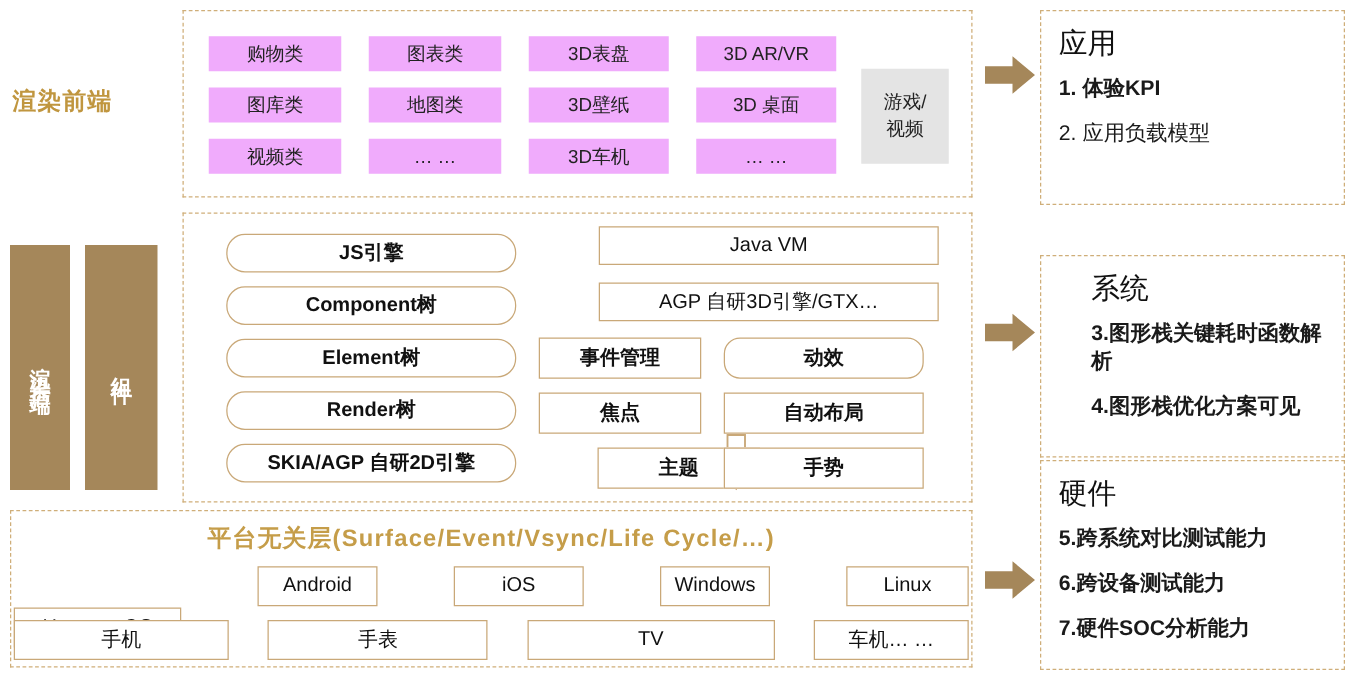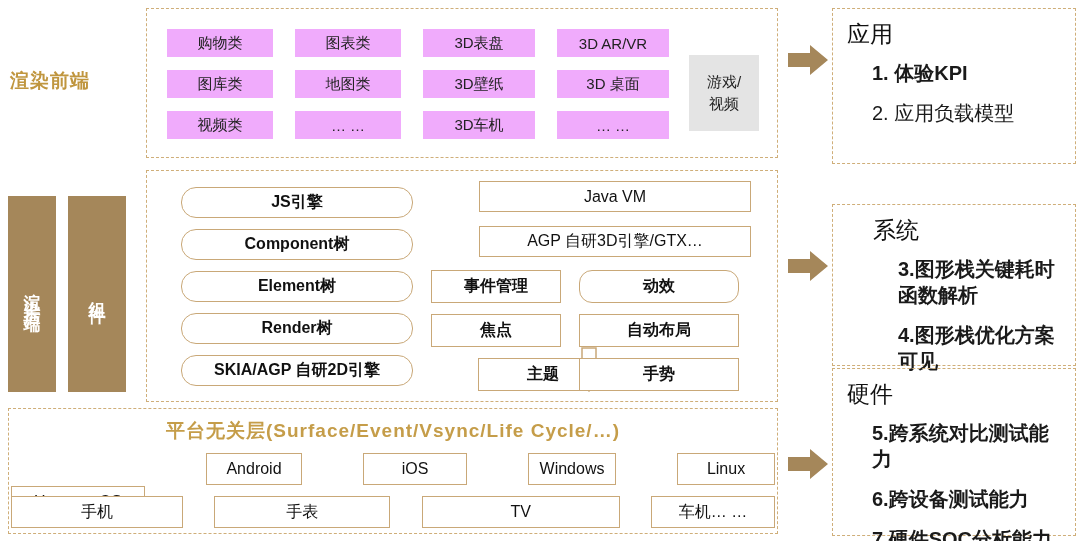--- a/index.html
+++ b/index.html
@@ -29,21 +29,21 @@
   
   .platform-box { position:absolute; left:8px; top:408px; width:770px; height:126px; }
   .platform-title { position:absolute; left:0; top:9px; width:100%; text-align:center; font-size:19px; font-weight:700; color:#c59d49; letter-spacing:1px; }
   .os-row { position:absolute; left:2px; top:44px; width:764px; display:flex; justify-content:space-between; }
   .dev-row { position:absolute; left:2px; top:87px; width:764px; display:flex; justify-content:space-between; }
   .os-row .wbox, .dev-row .wbox { height:32px; font-size:16px; font-weight:400; }
 
   
   .panel { position:absolute; left:832px; width:244px; padding:10px 14px; }
   .panel-title { font-size:23px; font-weight:500; color:#111; margin-bottom:10px; }
-  .panel-item { font-size:20px; margin-bottom:14px; line-height:1.3;margin-left:25px; }
+  .panel-item { font-size:17px; margin-bottom:14px; line-height:1.3; }
   .bold { font-weight:700; }
   .normal { font-weight:400; }
 
   .arrow-right { position:absolute; left:788px; width:40px; height:32px; }
   .arrow-down { position:absolute; left:424px; top:176px; width:36px; height:46px; }
 </style>
 </head>
 <body>
 
 <div class="canvas">

